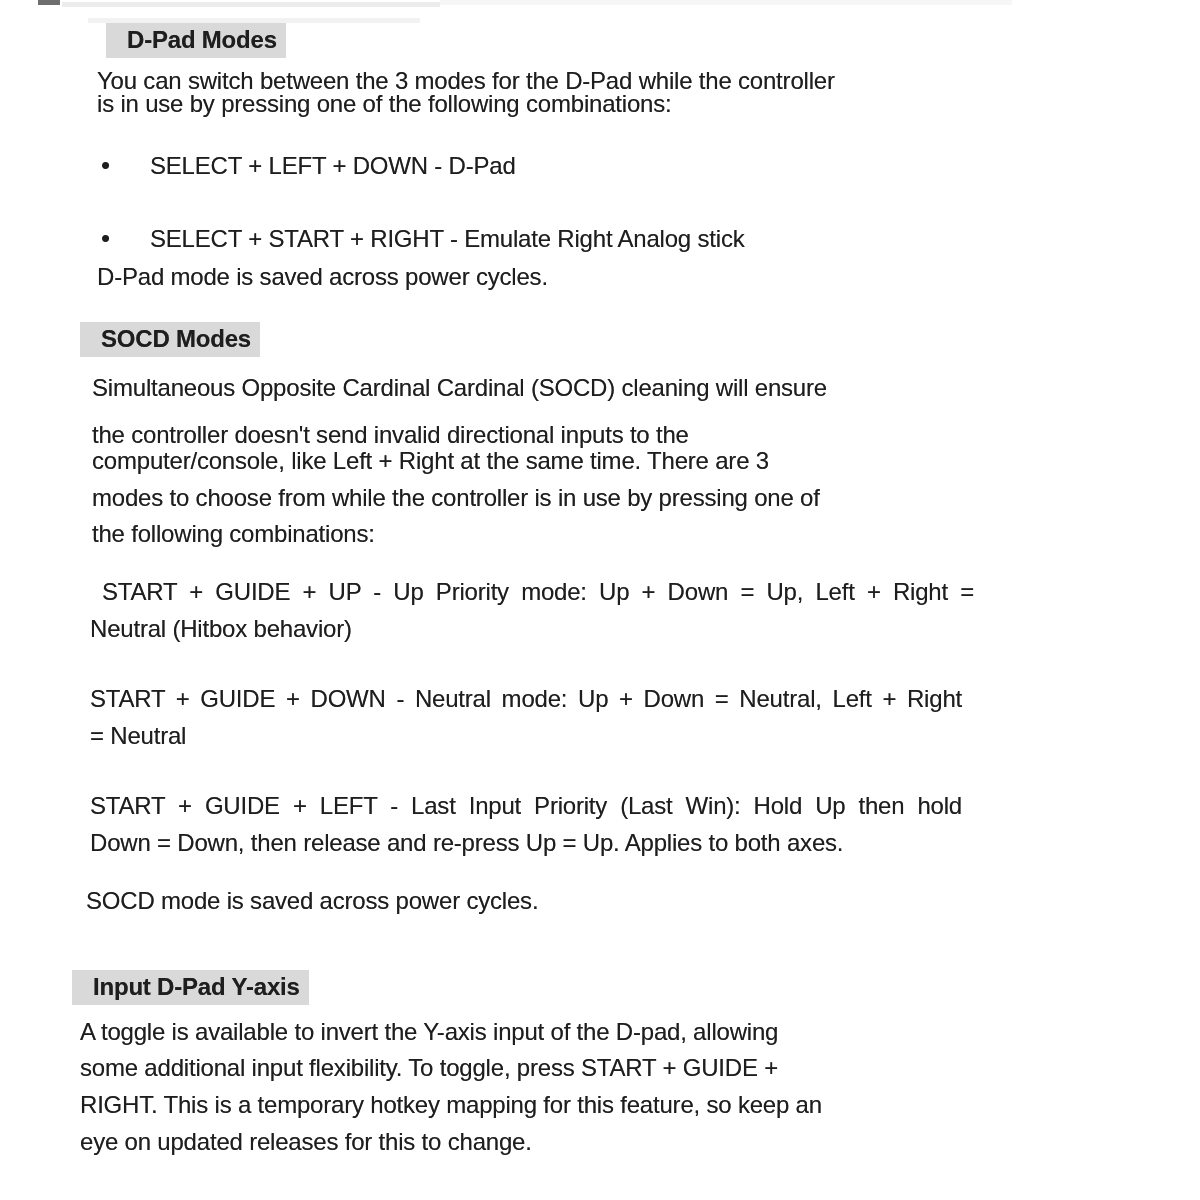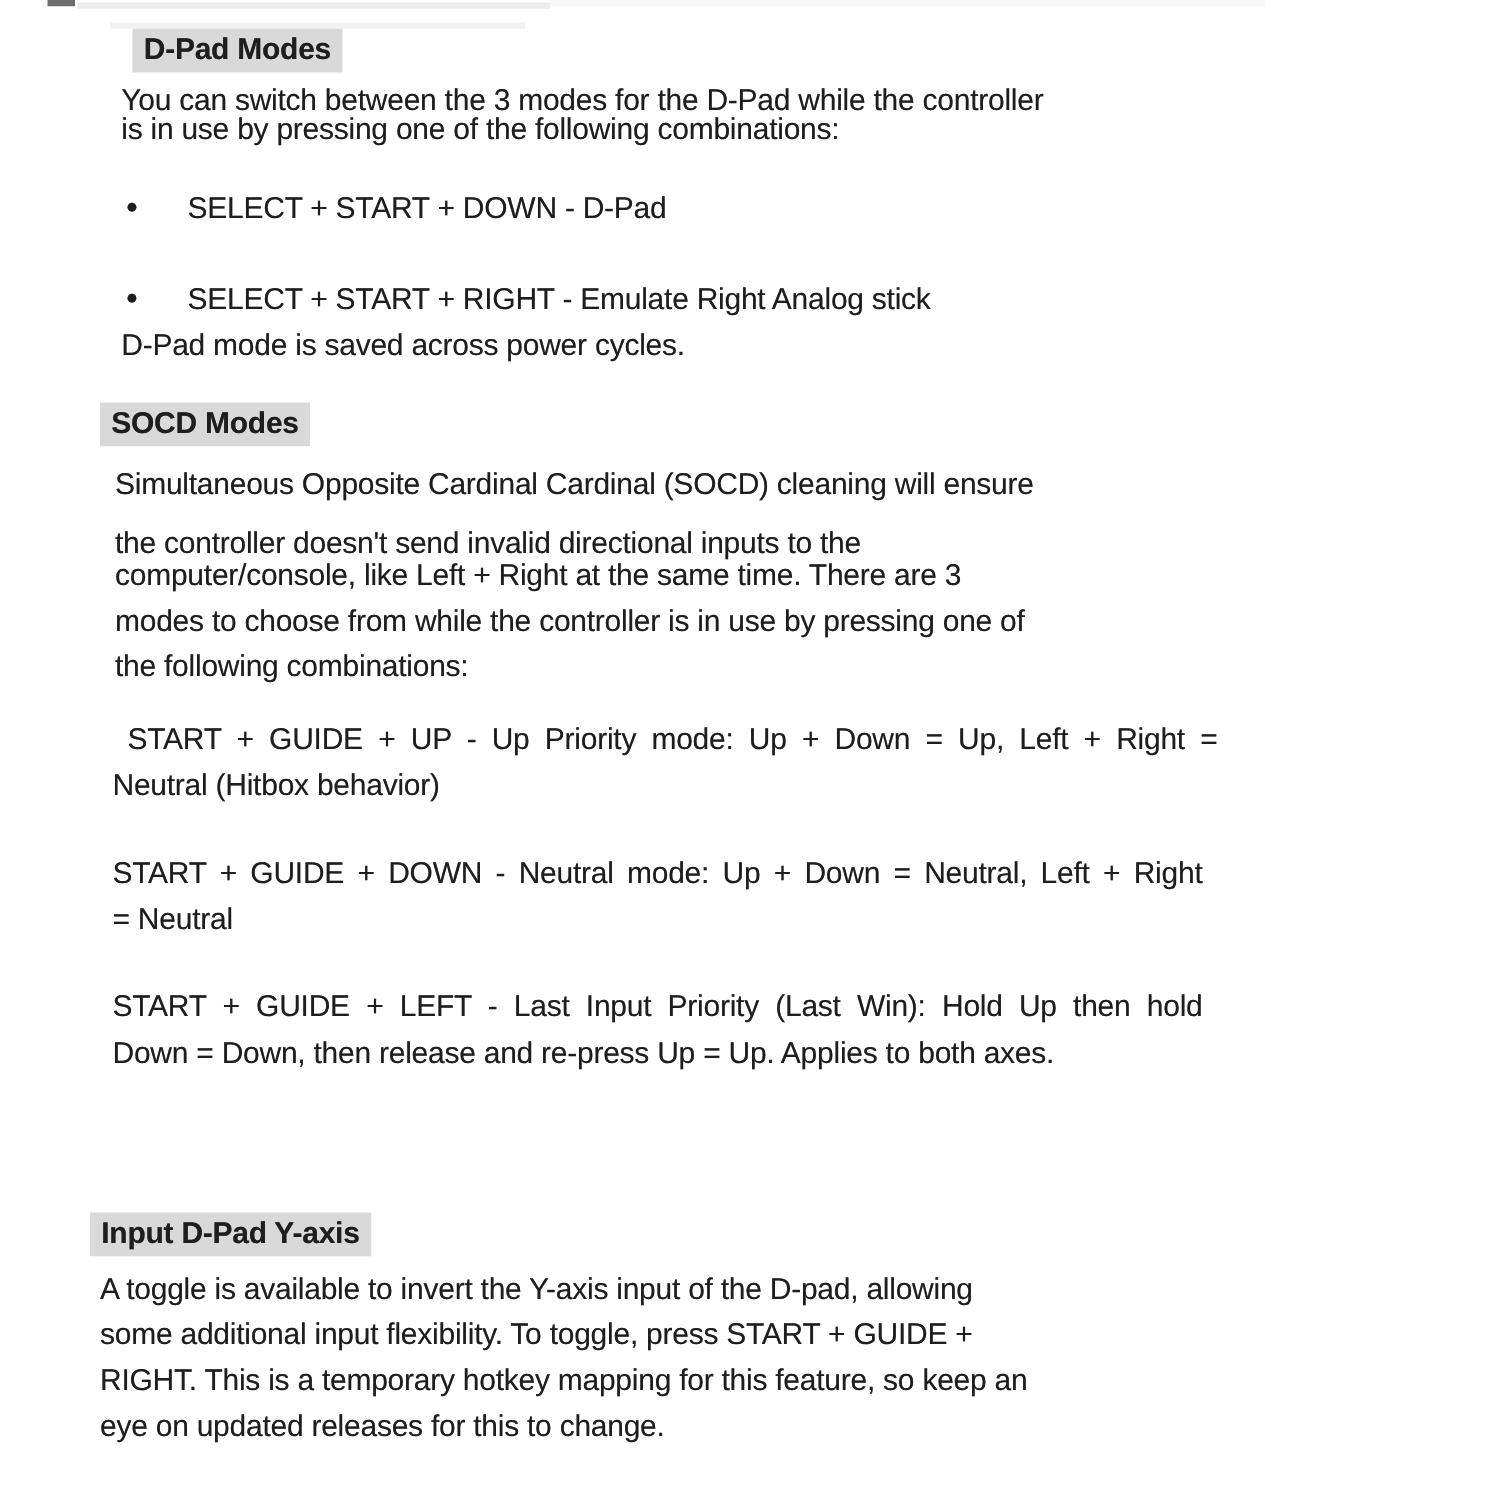--- a/index.html
+++ b/index.html
@@ -34,21 +34,21 @@
     text-align-last: justify;
   }
   .hl-head {
     position: absolute;
     display: inline-block;
     font-size: 24px;
     line-height: 26px;
     font-weight: bold;
     letter-spacing: -0.2px;
     background: var(--hl, #d9d9d9);
-    padding: 4px 9px 5px 9px;
+    padding: 4px 9px 5px 21px;
     text-shadow: 0 0 0.5px rgba(20,20,20,0.6);
   }
   .dot   { display: inline-block; width: 49px; font-size: 26px; }
   .btxt  { }
 </style>
 </head>
 <body>
 
 <div class="page">
 
@@ -56,21 +56,21 @@
   <div class="artifact a2"></div>
   <div class="artifact a3"></div>
   <div class="artifact a4"></div>
 
   <div class="hl-head" style="left:106px; top:23px;">D-Pad Modes</div>
 
   <div class="ln" style="left:97px; top:66px;">You can switch between the 3 modes for the D-Pad while the controller</div>
   <div class="ln" style="left:97px; top:89px;">is in use by pressing one of the following combinations:</div>
 
   <div class="ln" style="left:101px; top:150px;">
-    <span class="dot">•</span><span class="btxt">SELECT + START + DOWN - D-Pad</span>
+    <span class="dot">•</span><span class="btxt">SELECT + LEFT + DOWN - D-Pad</span>
   </div>
   <div class="ln" style="left:101px; top:223px;">
     <span class="dot">•</span><span class="btxt">SELECT + START + RIGHT - Emulate Right Analog stick</span>
   </div>
 
   <div class="ln" style="left:97px; top:262px;">D-Pad mode is saved across power cycles.</div>
 
   <div class="hl-head" style="left:80px; top:322px;">SOCD Modes</div>
 
   <div class="ln" style="left:92px; top:373px;">Simultaneous Opposite Cardinal Cardinal (SOCD) cleaning will ensure</div>
@@ -81,20 +81,21 @@
 
   <div class="ln just" style="left:102px; top:577px;">START + GUIDE + UP - Up Priority mode: Up + Down = Up, Left + Right =</div>
   <div class="ln" style="left:90px; top:614px;">Neutral (Hitbox behavior)</div>
 
   <div class="ln just" style="left:90px; top:684px;">START + GUIDE + DOWN - Neutral mode: Up + Down = Neutral, Left + Right</div>
   <div class="ln" style="left:90px; top:721px;">= Neutral</div>
 
   <div class="ln just" style="left:90px; top:791px;">START + GUIDE + LEFT - Last Input Priority (Last Win): Hold Up then hold</div>
   <div class="ln" style="left:90px; top:828px;">Down = Down, then release and re-press Up = Up. Applies to both axes.</div>
 
+  <div class="ln" style="left:86px; top:886px;">SOCD mode is saved across power cycles.</div>
 
   <div class="hl-head" style="left:72px; top:970px;">Input D-Pad Y-axis</div>
 
   <div class="ln" style="left:80px; top:1017px;">A toggle is available to invert the Y-axis input of the D-pad, allowing</div>
   <div class="ln" style="left:80px; top:1053px;text-align:center;">some additional input flexibility. To toggle, press START + GUIDE +</div>
   <div class="ln" style="left:80px; top:1090px;">RIGHT. This is a temporary hotkey mapping for this feature, so keep an</div>
   <div class="ln" style="left:80px; top:1127px;">eye on updated releases for this to change.</div>
 
 </div>
 

